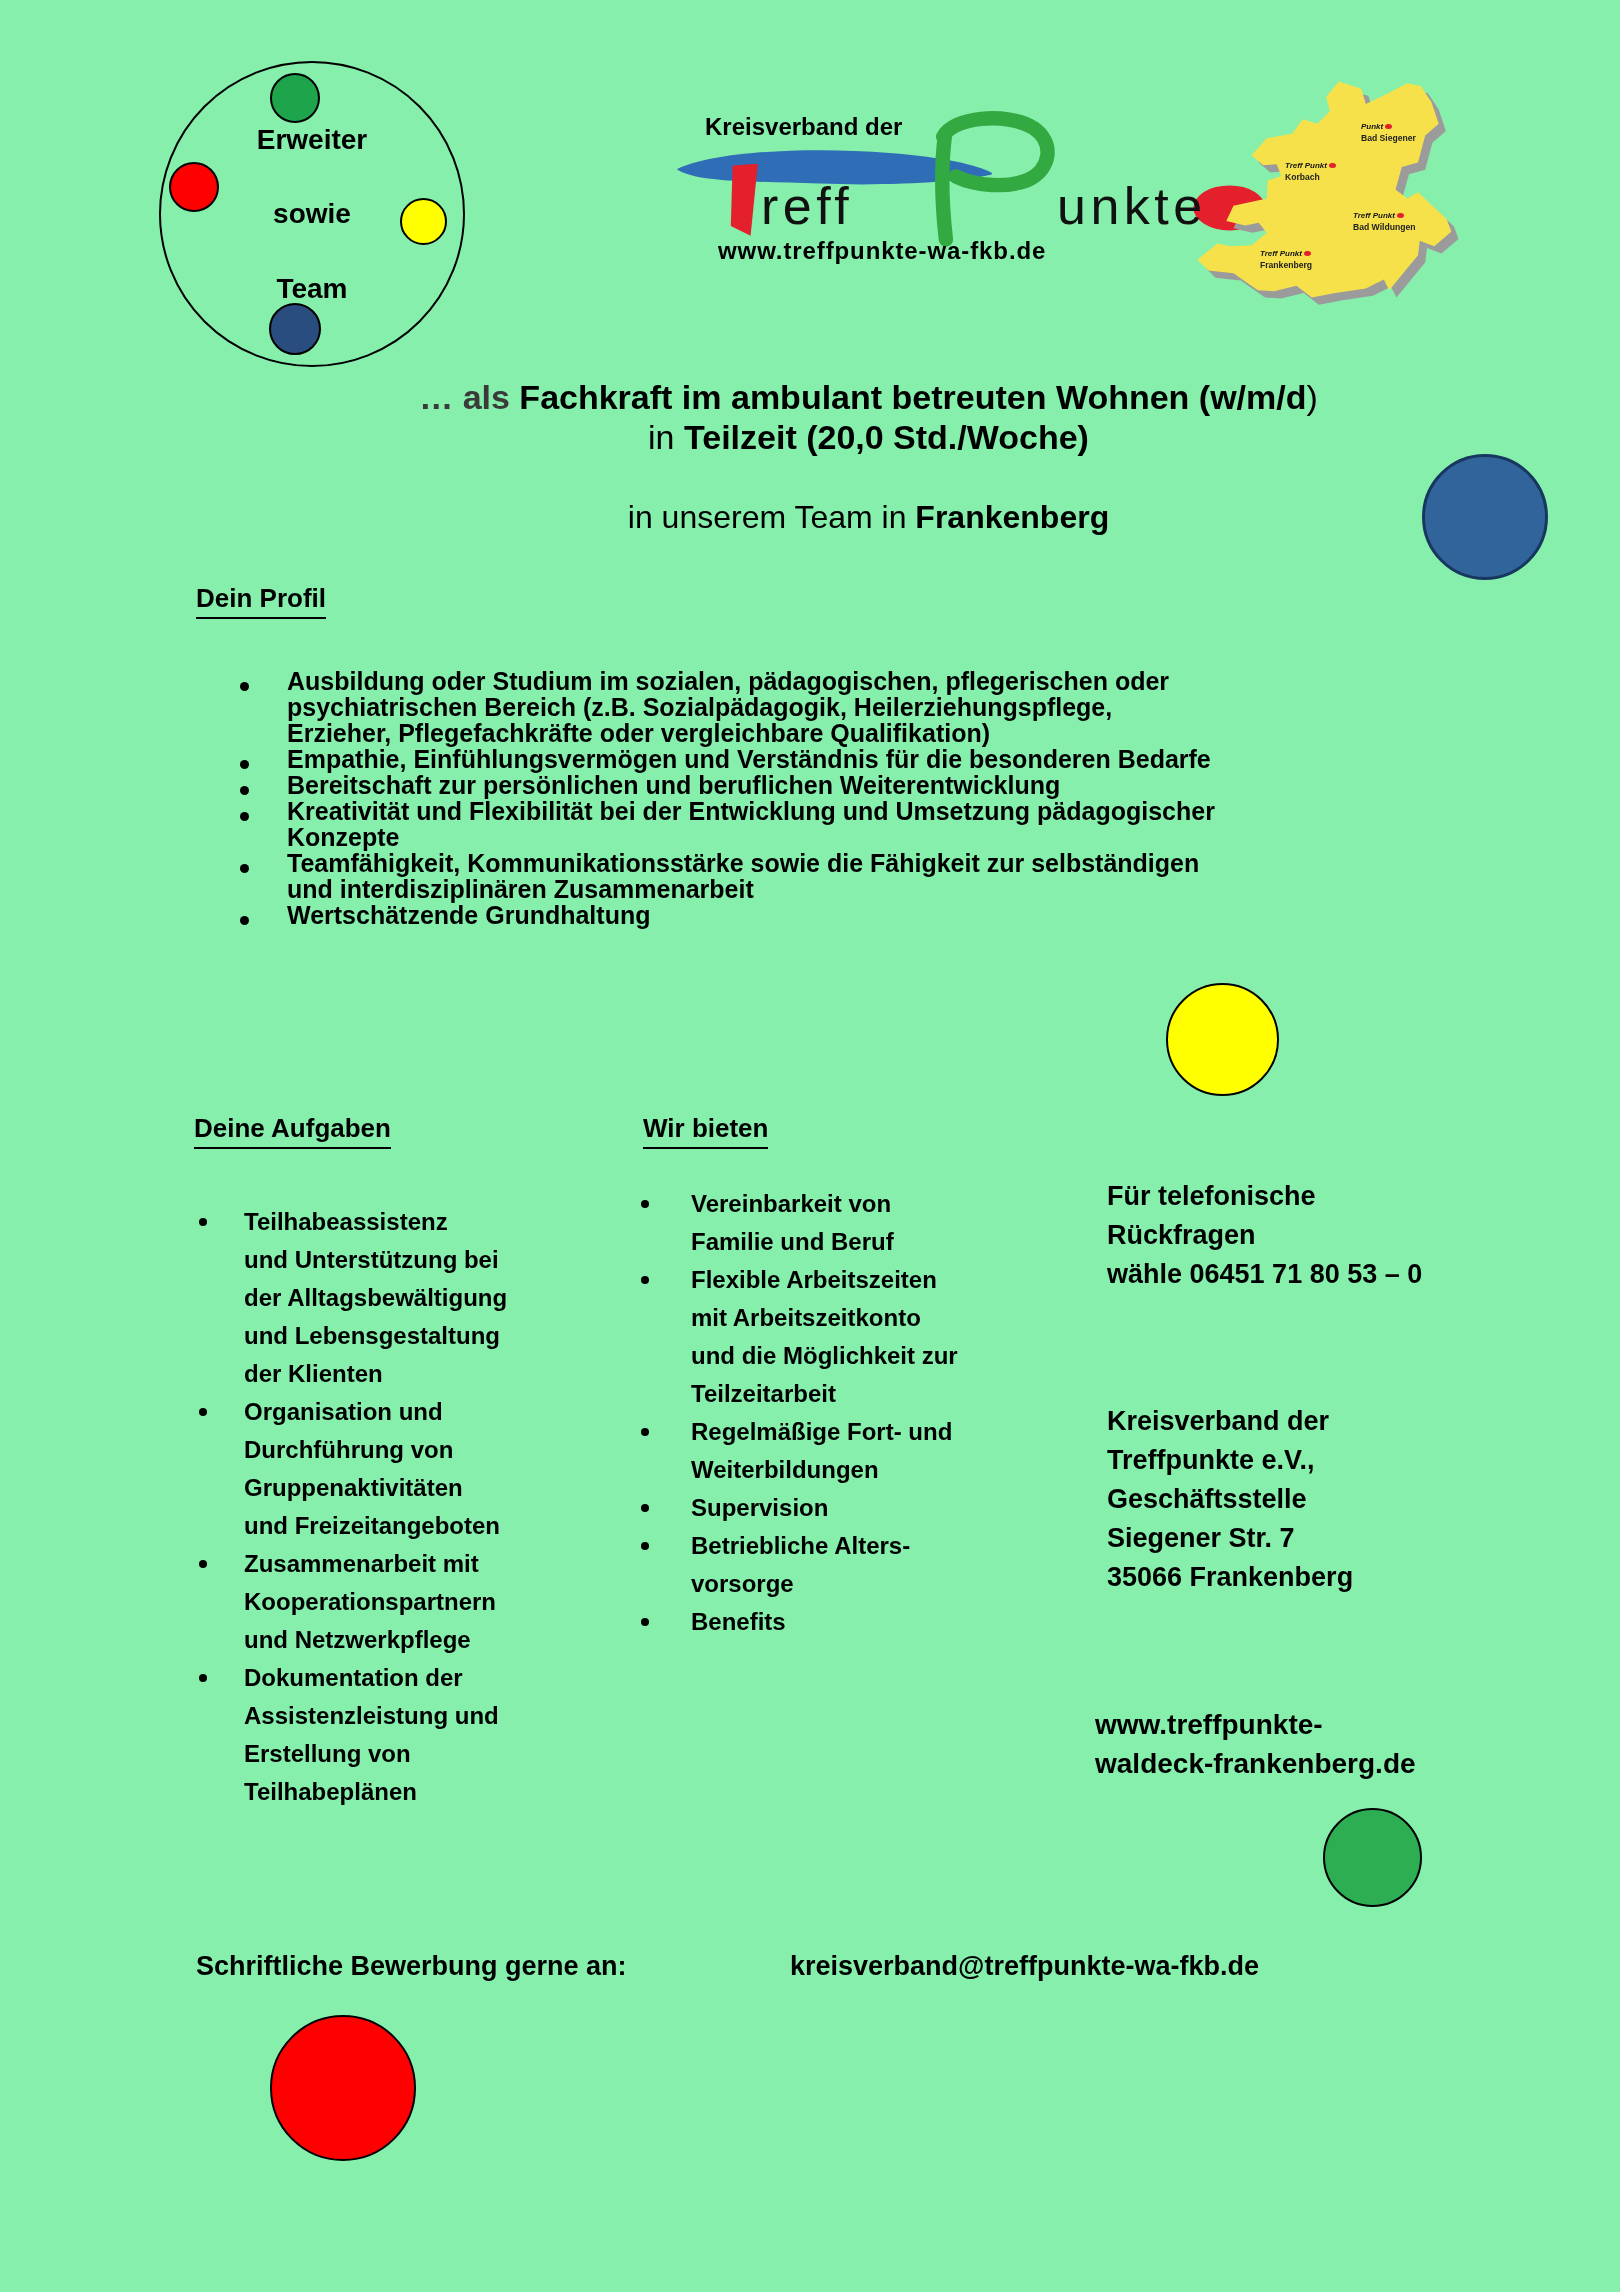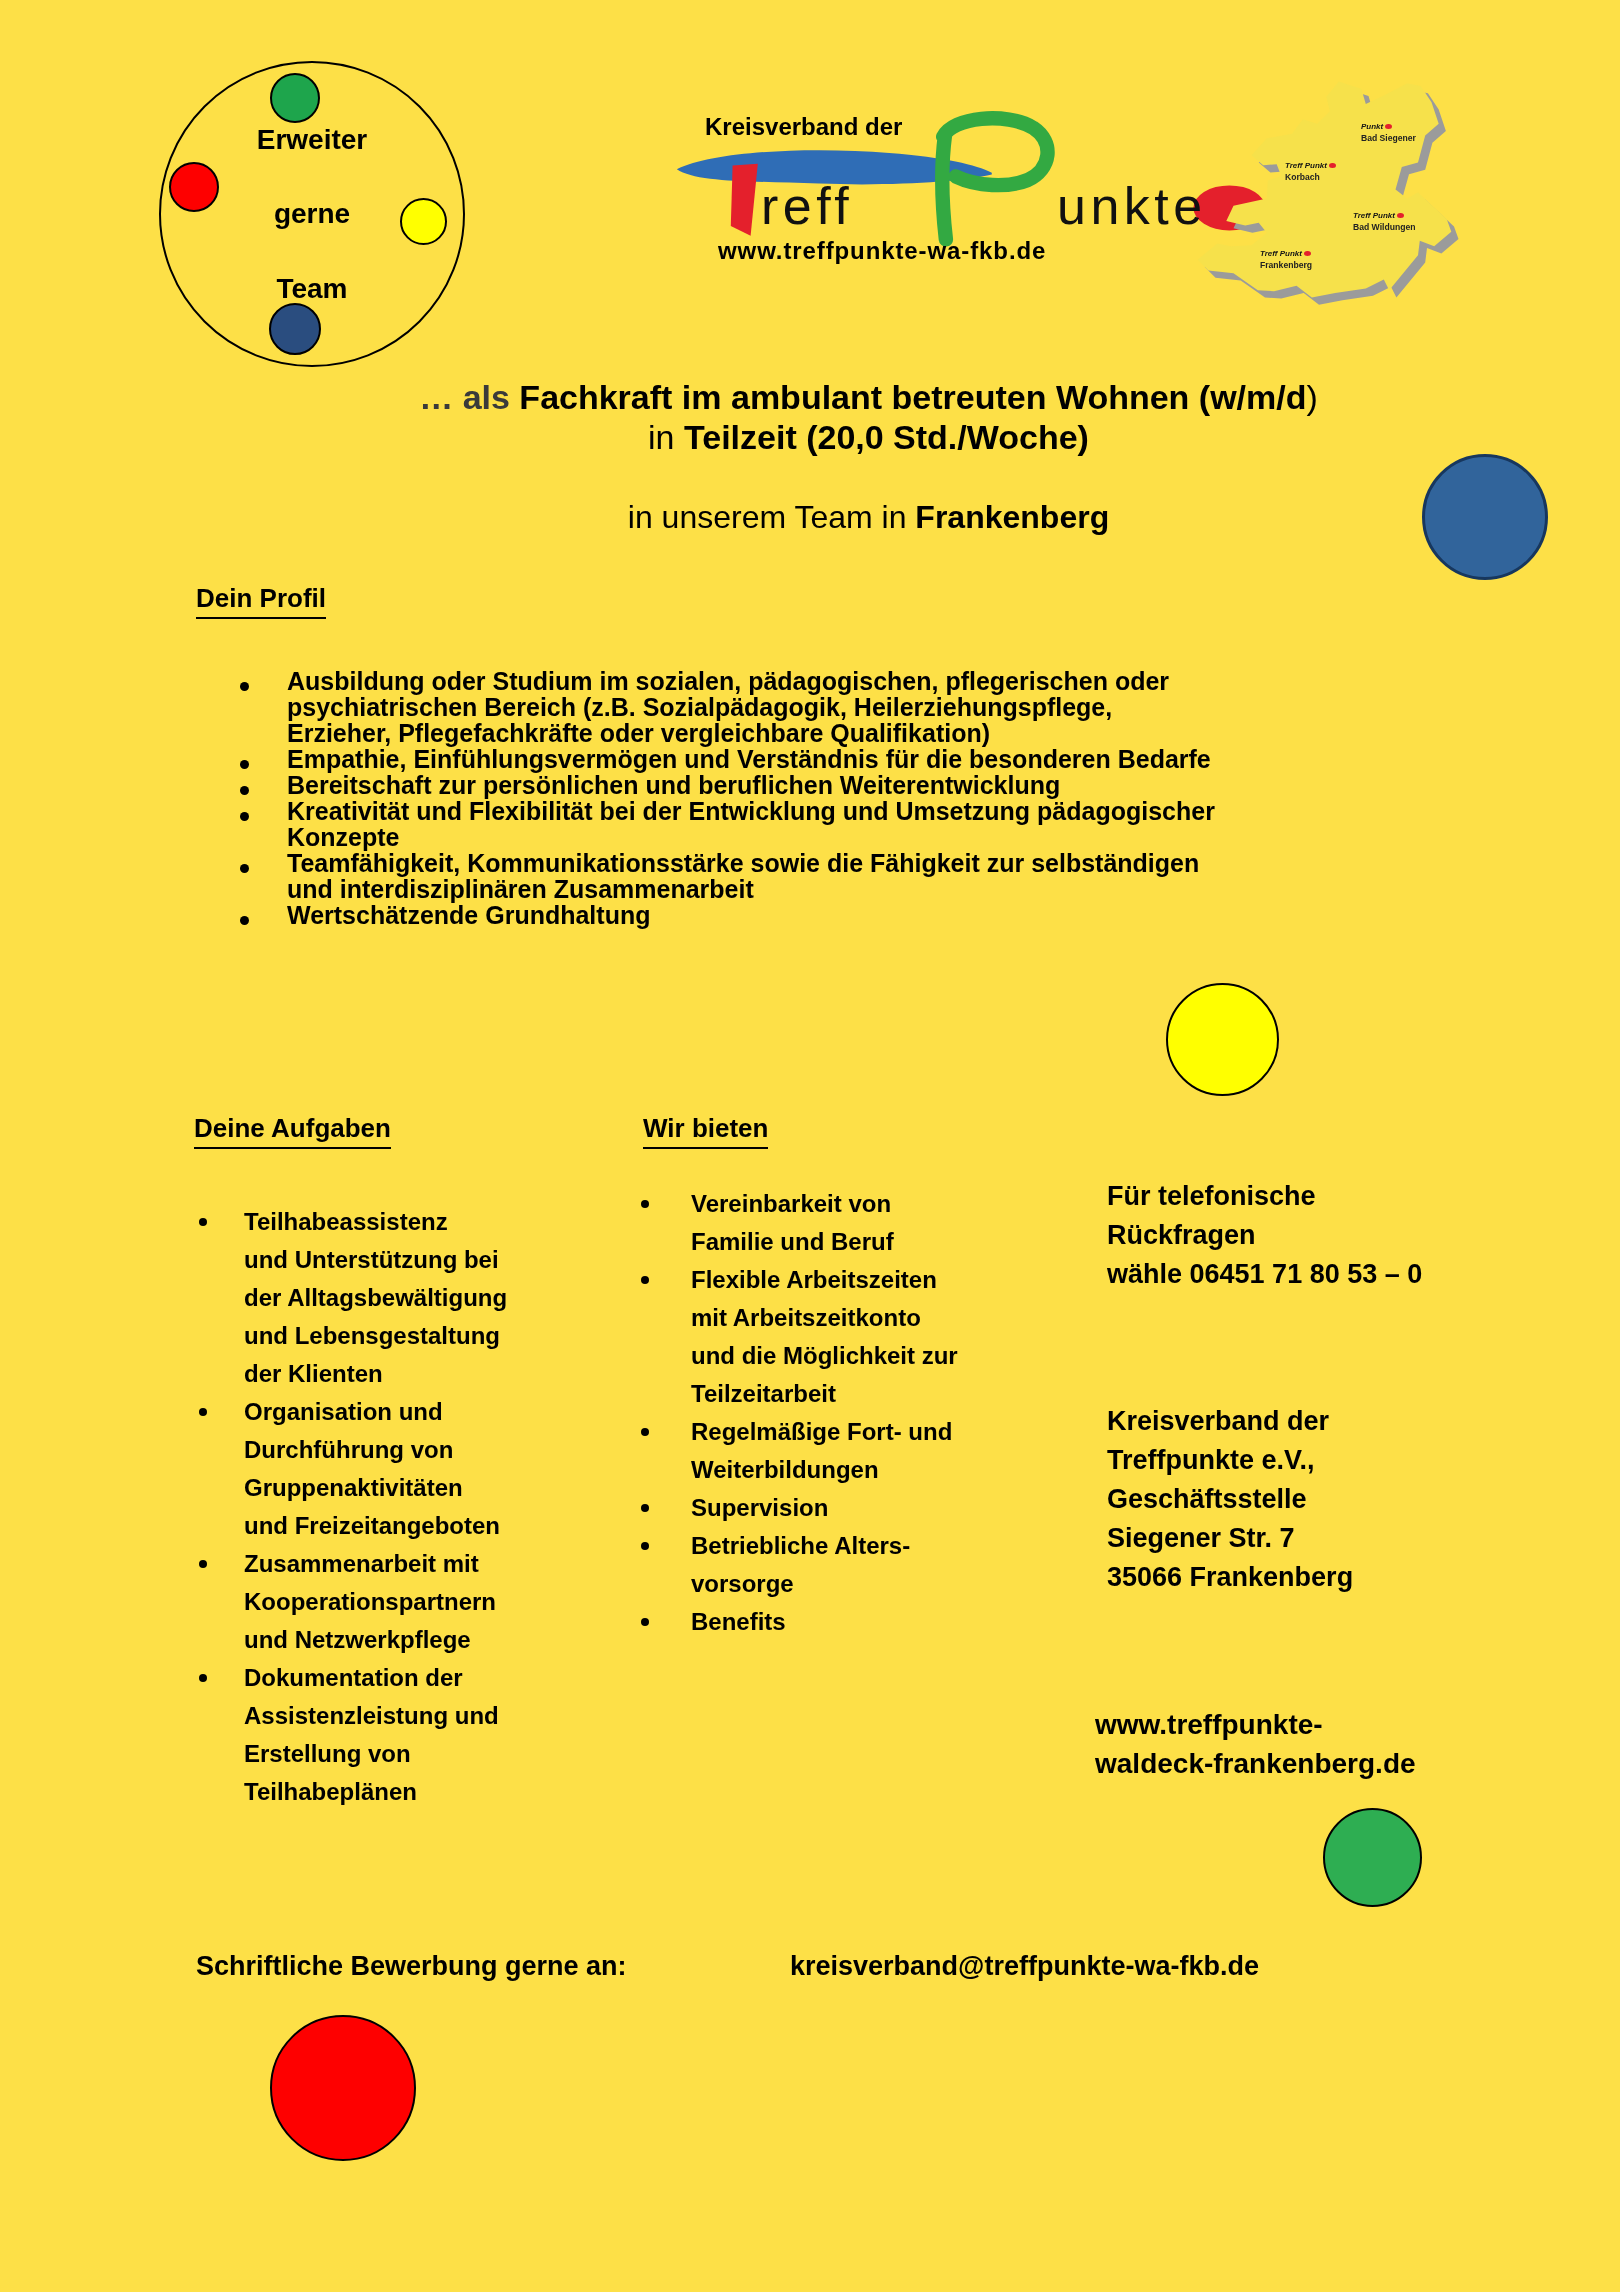--- a/index.html
+++ b/index.html
@@ -1,17 +1,17 @@
 <!DOCTYPE html>
 <html style="font-size:14.4px"><head>
 <meta charset="utf-8">
 <style>
   html,body{margin:0;padding:0;background:#e9e9e9;}
   .page{
-    position:relative;width:1620px;height:2293px;background:#fde047;
+    position:relative;width:1620px;height:2293px;background:#86efac;
     font-family:"Liberation Sans", sans-serif;color:#000;overflow:hidden;
   }
   .abs{position:absolute;}
 
   
   .team-circle{position:absolute;left:159px;top:61px;width:306px;height:306px;
     border:2.7px solid #000;border-radius:50%;box-sizing:border-box;}
   .team-word{position:absolute;left:0;width:100%;text-align:center;
     font-weight:700;font-size:28px;}
   .tw0{top:61px;} .tw1{top:135px;} .tw2{top:210px;}
@@ -83,21 +83,21 @@
 <body>
 
 <div class="page">
 
   <div class="team-circle">
     <span class="dot dot-green"></span>
     <span class="dot dot-red"></span>
     <span class="dot dot-yellow"></span>
     <span class="dot dot-blue"></span>
     <div class="team-word tw0">Erweiter</div>
-    <div class="team-word tw1">gerne</div>
+    <div class="team-word tw1">sowie</div>
     <div class="team-word tw2">Team</div>
   </div>
 
   <div class="abs logo-kicker">Kreisverband der</div>
   <svg class="abs logo-svg" width="612" height="171" viewBox="0 0 680 190">
     <path d="M12,68 C55,47 165,43 248,50 C310,55 345,63 362,72 L362,74 C330,82 250,87 170,84 C95,81 34,83 12,68 Z" fill="#2f6db6"></path>
     <polygon points="74,64 102,62 94,142 72,131" fill="#e4202c"></polygon>
     <path d="M311,146 C306,102 306,60 310,30 M308,32 C318,10 378,4 408,22 C432,38 428,68 402,80 C380,89 345,87 322,76" fill="none" stroke="#33a942" stroke-width="16" stroke-linecap="round"></path>
     <ellipse cx="626" cy="111" rx="40" ry="25" fill="#e4202c"></ellipse>
   </svg>

